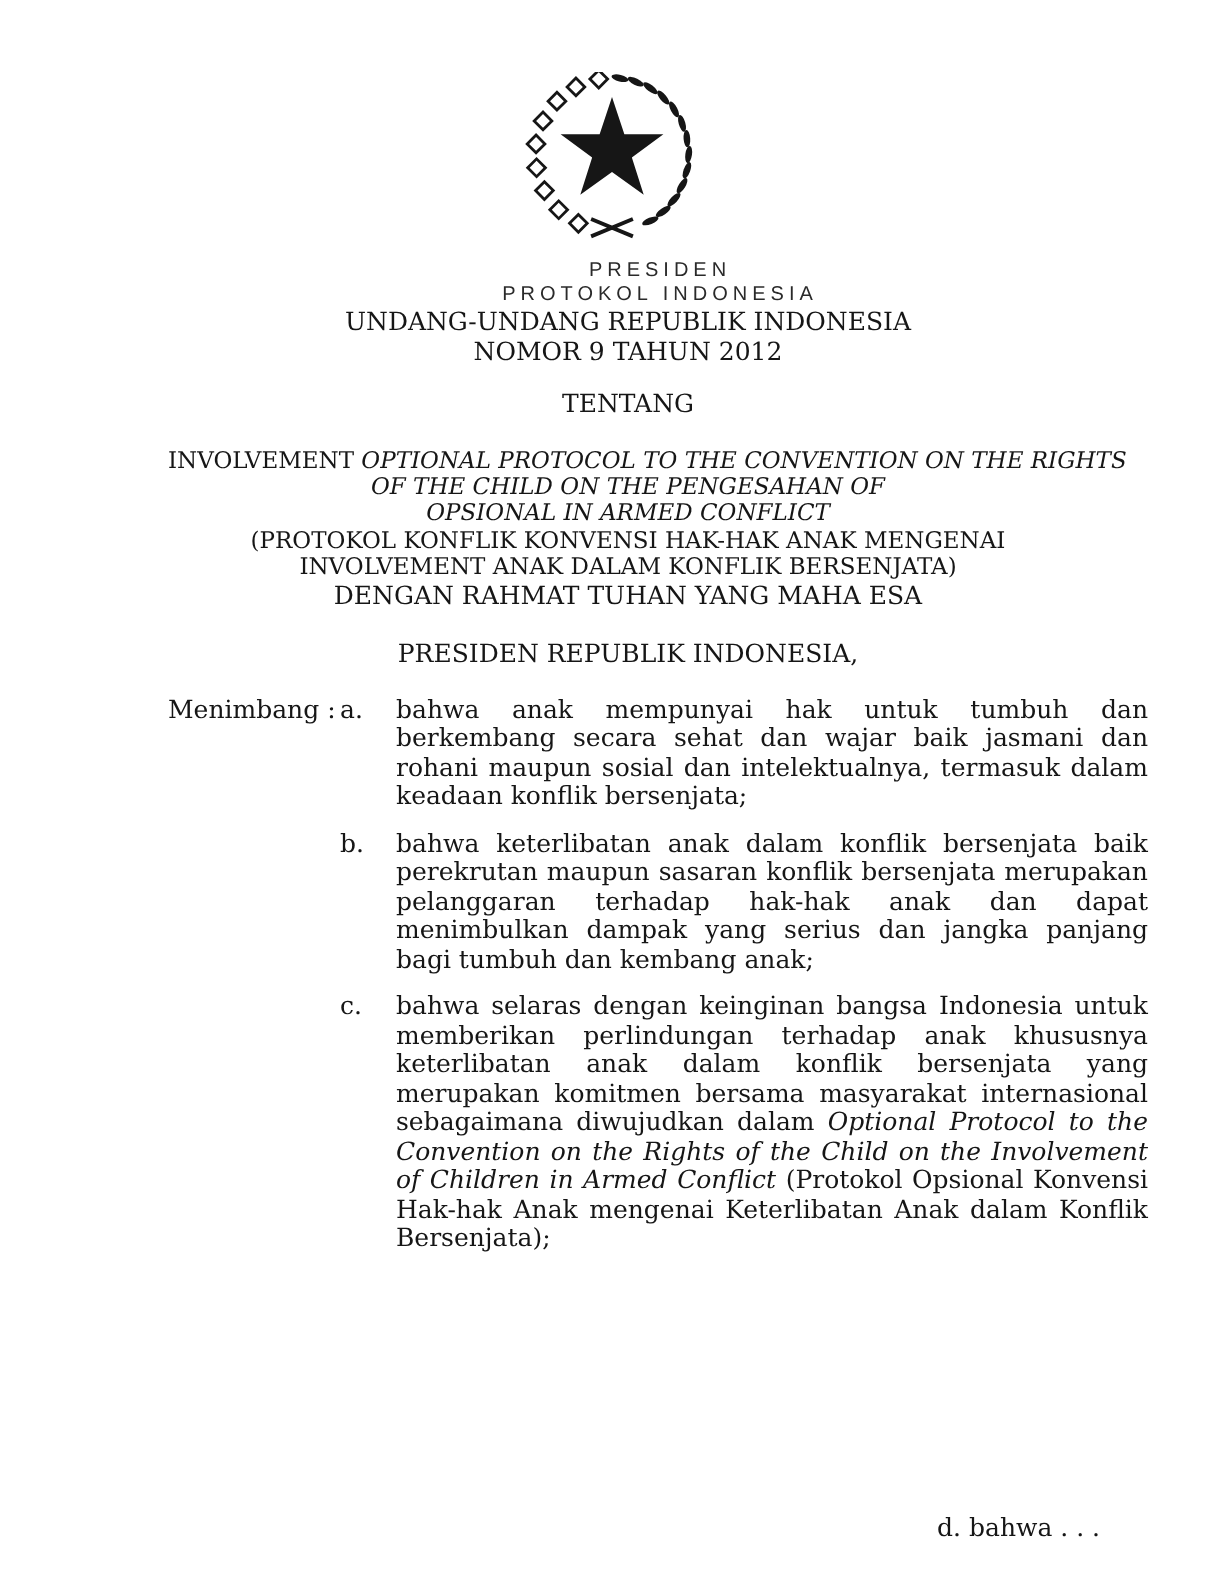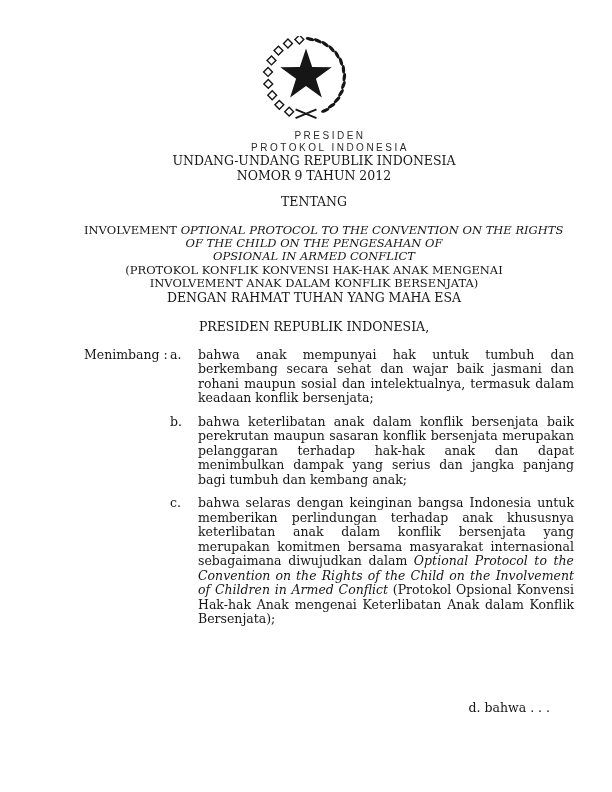--- a/index.html
+++ b/index.html
@@ -32,21 +32,21 @@
   .grace     { font-size:12.5px; line-height:14.5px; }
   .president { margin-top:15px; font-size:12.5px; line-height:14.5px; }
   .considering {
     margin:13px 0 0 84px; width:490px;
     font-size:12.5px; line-height:14.5px;
   }
   .mb-row { display:grid; grid-template-columns:86px 28px 1fr; margin-bottom:9px; }
   .mb-label { text-align:left; }
   .mb-letter { text-align:left; }
   .mb-text { text-align:justify; }
-  .catchword { position:absolute; top:700px; right:62px; font-size:12.5px; }
+  .catchword { position:absolute; top:756px; right:62px; font-size:12.5px; }
 </style>
 </head>
 <body>
 
 <div class="page">
 
   <div class="emblem-wrap">
     <svg width="108" height="86" viewBox="0 0 124 98">
 
       <polygon points="62,14 69.1,35.3 91.5,35.4 73.4,48.7 80.2,70.1 62,57 43.8,70.1 50.6,48.7 32.5,35.4 54.9,35.3" fill="#161616"></polygon>

